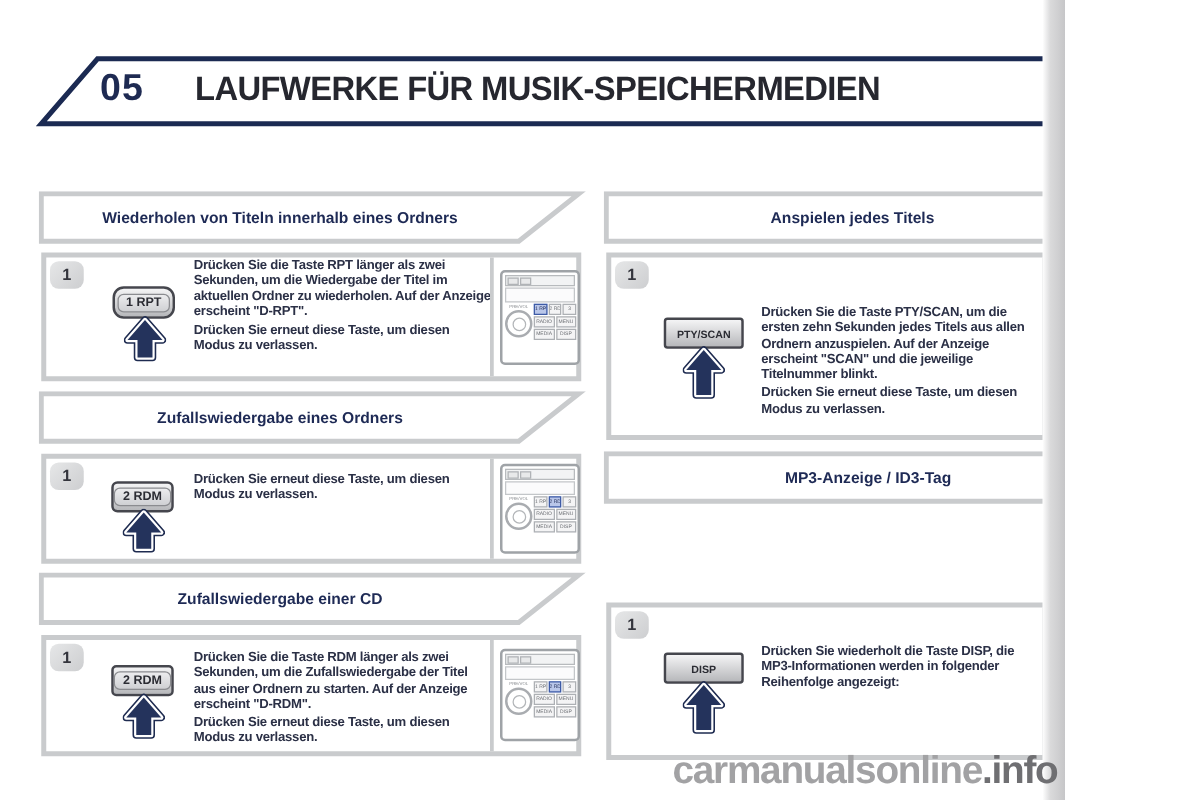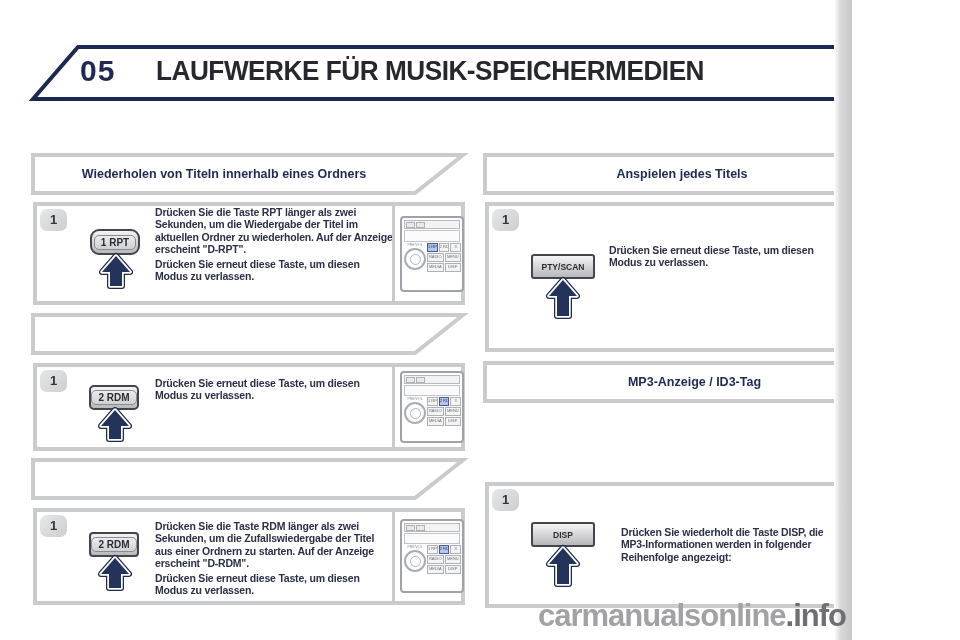--- a/index.html
+++ b/index.html
@@ -120,20 +120,21 @@
             <span class="chip">DISP</span>
           </div>
         </div>
       </div>
     </div>
   </div>
 
   <svg class="abs" style="left:31px;top:313px;" width="440" height="44">
     <polygon points="2,2 432,2 384,40 2,40" fill="none" stroke="#c9cbcd" stroke-width="4"></polygon>
   </svg>
+  <div class="abs band-title" style="left:33px;top:327px;width:382px;">Zufallswiedergabe eines Ordners</div>
 
   <div class="abs panel" style="left:33px;top:363px;width:432px;height:88px;">
     <div class="abs step-badge" style="left:3px;top:3px;">1</div>
     <div class="abs hw-btn" style="left:52px;top:18px;width:50px;height:25px;border-radius:5px;">
       <span class="cap">2 RDM</span>
     </div>
     <svg class="abs" style="left:61px;top:40px;" width="34" height="36">
       <polygon points="17,3 31,19 23,19 23,32 11,32 11,19 3,19" fill="none" stroke="#1e2b50" stroke-width="6" stroke-linejoin="round"></polygon>
       <polygon points="17,3 31,19 23,19 23,32 11,32 11,19 3,19" fill="none" stroke="#ffffff" stroke-width="3.5" stroke-linejoin="round"></polygon>
       <polygon points="17,3 31,19 23,19 23,32 11,32 11,19 3,19" fill="#24335c"></polygon>
@@ -170,20 +171,21 @@
             <span class="chip">DISP</span>
           </div>
         </div>
       </div>
     </div>
   </div>
 
   <svg class="abs" style="left:31px;top:458px;" width="440" height="44">
     <polygon points="2,2 432,2 384,40 2,40" fill="none" stroke="#c9cbcd" stroke-width="4"></polygon>
   </svg>
+  <div class="abs band-title" style="left:33px;top:472px;width:382px;">Zufallswiedergabe einer CD</div>
 
   <div class="abs panel" style="left:33px;top:508px;width:432px;height:97px;">
     <div class="abs step-badge" style="left:3px;top:3px;">1</div>
     <div class="abs hw-btn" style="left:52px;top:20px;width:50px;height:25px;border-radius:4px;">
       <span class="cap">2 RDM</span>
     </div>
     <svg class="abs" style="left:61px;top:42px;" width="34" height="38">
       <polygon points="17,4 31,20 23,20 23,34 11,34 11,20 3,20" fill="none" stroke="#1e2b50" stroke-width="6" stroke-linejoin="round"></polygon>
       <polygon points="17,4 31,20 23,20 23,34 11,34 11,20 3,20" fill="none" stroke="#ffffff" stroke-width="3.5" stroke-linejoin="round"></polygon>
       <polygon points="17,4 31,20 23,20 23,34 11,34 11,20 3,20" fill="#24335c"></polygon>
@@ -234,20 +236,21 @@
     <div class="abs step-badge" style="left:3px;top:3px;">1</div>
     <div class="abs hw-btn sq" style="left:42px;top:48px;width:64px;height:25px;">
       <span class="cap">PTY/SCAN</span>
     </div>
     <svg class="abs" style="left:57px;top:70px;" width="34" height="44">
       <polygon points="17,4 31,20 23,20 23,40 11,40 11,20 3,20" fill="none" stroke="#1e2b50" stroke-width="6" stroke-linejoin="round"></polygon>
       <polygon points="17,4 31,20 23,20 23,40 11,40 11,20 3,20" fill="none" stroke="#ffffff" stroke-width="3.5" stroke-linejoin="round"></polygon>
       <polygon points="17,4 31,20 23,20 23,40 11,40 11,20 3,20" fill="#24335c"></polygon>
     </svg>
     <div class="abs body-text" style="left:120px;top:38px;width:222px;">
+      <p>Drücken Sie die Taste PTY/SCAN, um die ersten zehn Sekunden jedes Titels aus allen Ordnern anzuspielen. Auf der Anzeige erscheint "SCAN" und die jeweilige Titelnummer blinkt.</p>
       <p>Drücken Sie erneut diese Taste, um diesen Modus zu verlassen.</p>
     </div>
     <div class="abs vdiv" style="left:345px;top:0;height:142px;"></div>
 
     <div class="abs radio" style="left:352px;top:40px;width:85px;height:70px;">
       <div class="r-slot">
           <i></i>
           <i style="width:24px;"></i>
         </div>
       <div class="r-disp" style="height:16px;"></div>
@@ -283,21 +286,21 @@
   <div class="abs panel" style="left:485px;top:482px;width:443px;height:126px;">
     <div class="abs step-badge" style="left:3px;top:3px;">1</div>
     <div class="abs hw-btn sq" style="left:42px;top:36px;width:64px;height:25px;">
       <span class="cap">DISP</span>
     </div>
     <svg class="abs" style="left:57px;top:58px;" width="34" height="44">
       <polygon points="17,4 31,20 23,20 23,40 11,40 11,20 3,20" fill="none" stroke="#1e2b50" stroke-width="6" stroke-linejoin="round"></polygon>
       <polygon points="17,4 31,20 23,20 23,40 11,40 11,20 3,20" fill="none" stroke="#ffffff" stroke-width="3.5" stroke-linejoin="round"></polygon>
       <polygon points="17,4 31,20 23,20 23,40 11,40 11,20 3,20" fill="#24335c"></polygon>
     </svg>
-    <div class="abs body-text" style="left:120px;top:40px;width:222px;margin-left:12px;">
+    <div class="abs body-text" style="left:120px;top:29px;width:222px;">
       <p>Drücken Sie wiederholt die Taste DISP, die MP3-Informationen werden in folgender Reihenfolge angezeigt:</p>
     </div>
     <div class="abs vdiv" style="left:345px;top:0;height:118px;"></div>
     <div class="abs radio" style="left:352px;top:25px;width:85px;height:70px;">
       <div class="r-slot">
           <i></i>
           <i style="width:24px;"></i>
         </div>
       <div class="r-disp" style="height:16px;"></div>
       <div class="r-row">

